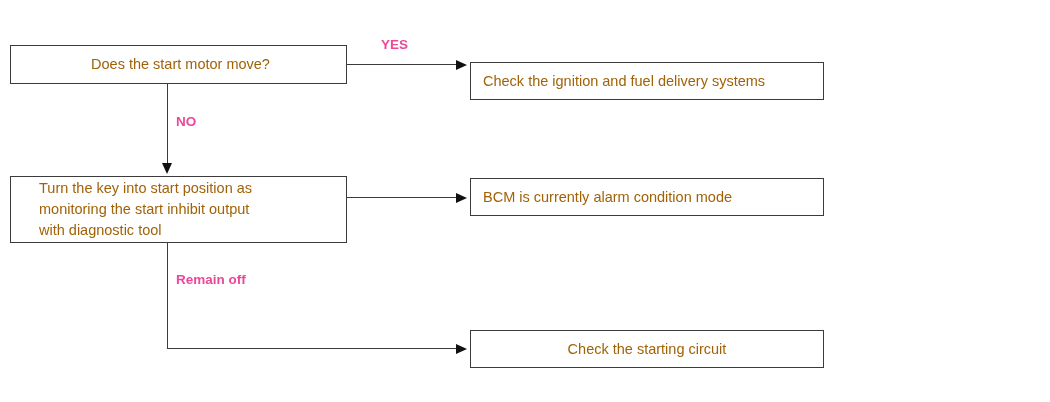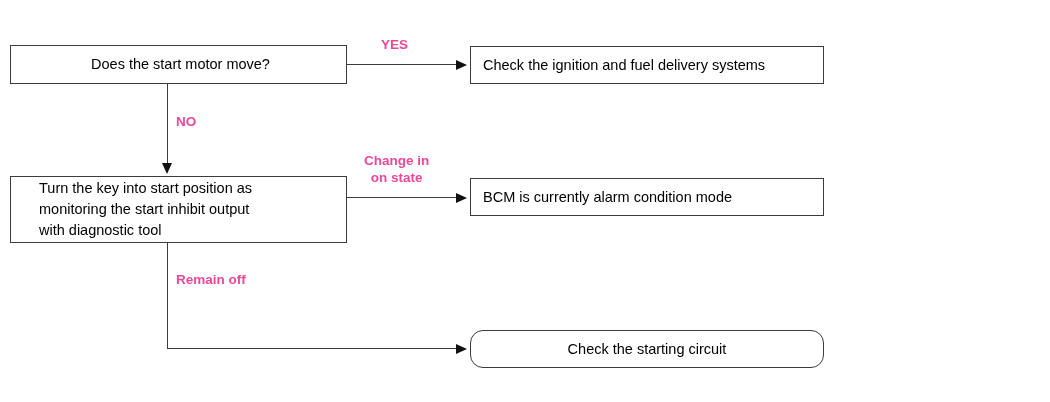--- a/index.html
+++ b/index.html
@@ -21,45 +21,45 @@
     background: #ffffff;
   }
   
   .node {
     position: absolute;
     box-sizing: border-box;
     border: 1px solid #3b3b3b;
     background: #ffffff;
     font-size: 14.5px;
     line-height: 21px;
-    color: #000000;
+    color: #a16207;
     display: flex;
     align-items: center;
   }
   .node .node-text {
     display: block;
     width: 100%;
     white-space: pre-line;
   }
   .node.center .node-text { text-align: center; }
   .node.left   .node-text { text-align: left; }
 
   #node-start-motor   { left: 10px;  top: 45px;  width: 337px; height: 39px; }
   #node-start-motor .node-text { padding-left: 4px; }
 
-  #node-check-ignition{ left: 470px; top: 46px;  width: 354px; height: 38px; }
+  #node-check-ignition{ left: 470px; top: 62px;  width: 354px; height: 38px; }
   #node-check-ignition .node-text { padding-left: 12px; text-align: left; }
 
   #node-turn-key      { left: 10px;  top: 176px; width: 337px; height: 67px; }
   #node-turn-key .node-text { padding: 0 0 0 28px; }
 
   #node-bcm-alarm     { left: 470px; top: 178px; width: 354px; height: 38px; }
   #node-bcm-alarm .node-text { padding-left: 12px; text-align: left; }
 
-  #node-check-circuit { left: 470px; top: 330px; width: 354px; height: 38px; border-radius: 13px; }
+  #node-check-circuit { left: 470px; top: 330px; width: 354px; height: 38px; }
 
   
   .hline {
     position: absolute;
     height: 0;
     border-top: 1px solid #3b3b3b;
   }
   .vline {
     position: absolute;
     width: 0;
@@ -139,21 +139,19 @@
   <div class="hline" id="edge-yes-line"></div>
   <div class="arrowhead-right" id="edge-yes-arrow"></div>
   <div class="edge-label" id="label-yes">YES</div>
 
   <div class="vline" id="edge-no-line"></div>
   <div class="arrowhead-down" id="edge-no-arrow"></div>
   <div class="edge-label" id="label-no">NO</div>
 
   <div class="hline" id="edge-change-line"></div>
   <div class="arrowhead-right" id="edge-change-arrow"></div>
-  <div class="edge-label" id="label-change-on">Change in
-on state</div>
 
   <div class="vline" id="edge-remain-vline"></div>
   <div class="hline" id="edge-remain-hline"></div>
   <div class="arrowhead-right" id="edge-remain-arrow"></div>
   <div class="edge-label" id="label-remain-off">Remain off</div>
 
 </div>
 
 </body></html>

